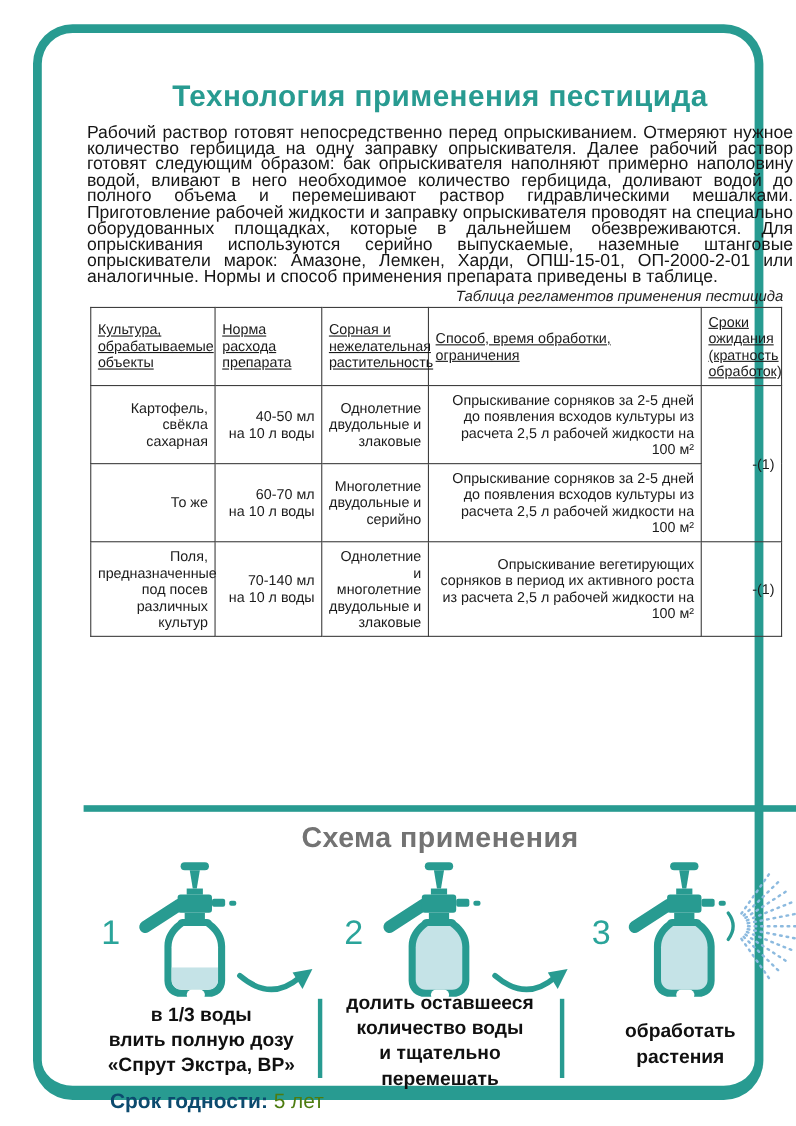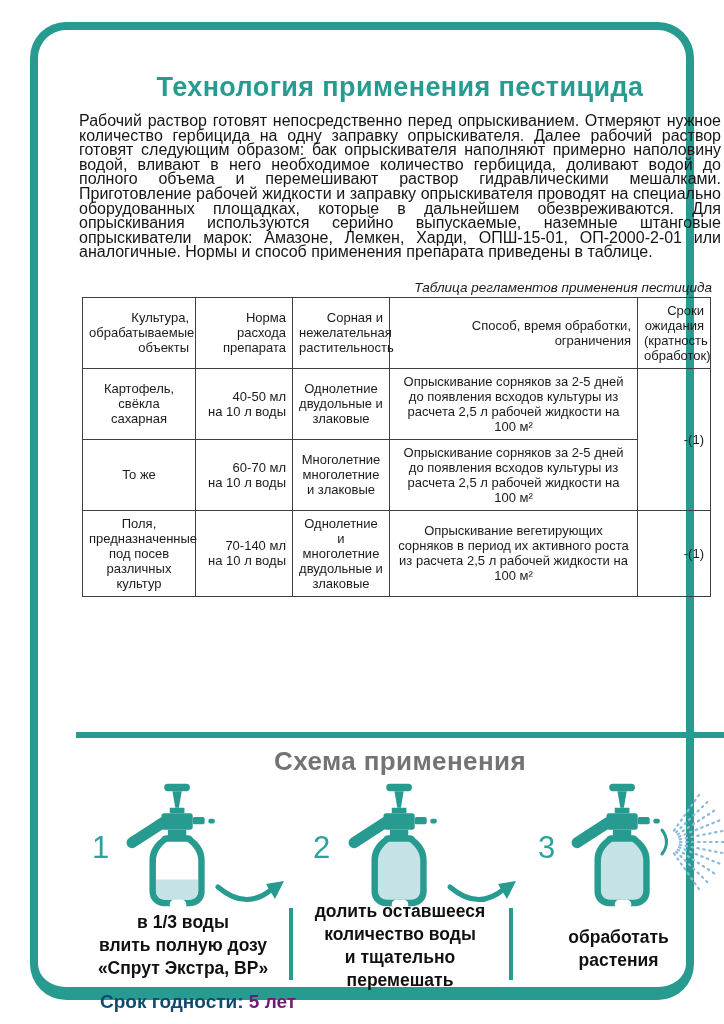--- a/index.html
+++ b/index.html
@@ -16,32 +16,32 @@
   
   .main-title{
     margin:12px 0 0 0;text-align:center;color:#289b91;font-weight:bold;
     font-size:27px;letter-spacing:.4px;
   }
   .intro{
     margin:11px 3px 0 3px;font-size:16px;line-height:14.6px;
     text-align:justify;color:#151515;
   }
   .tbl-caption{
-    margin:20px 12px 0 0;text-align:right;font-style:italic;font-size:13.5px;
+    margin:2px 12px 0 0;text-align:right;font-style:italic;font-size:13.5px;
   }
   table.reg{
     border-collapse:collapse;margin:2px 0 0 6px;table-layout:fixed;width:628px;
   }
   table.reg th, table.reg td{
     border:1px solid #3f3f3f;font-size:13px;line-height:15px;
     padding:5px 6px;vertical-align:middle;white-space:pre-line;
   }
-  table.reg th{font-weight:normal;text-align:right;height:58px;}
+  table.reg th{font-weight:normal;text-align:left;height:58px;text-decoration:underline;}
   td.c-center{text-align:right;}
-  td.c-left{text-align:center;}
+  td.c-left{text-align:right;}
   tr.r{height:58px;}
   tr.r3{height:70px;}
   .note{margin:10px 3px 0 6px;font-size:13.5px;}
   
   .schema{position:absolute;left:0;top:0;width:648px;height:957px;pointer-events:none;}
   .divider{position:absolute;left:0;top:672px;width:648px;height:6px;background:#289b91;}
   .schema-title{
     position:absolute;left:0;top:686px;width:648px;text-align:center;
     color:#737373;font-weight:bold;font-size:26px;letter-spacing:.4px;
   }
@@ -51,21 +51,21 @@
   .bottle{position:absolute;width:120px;height:138px;}
   .arrow{position:absolute;width:72px;height:40px;}
   .mist{position:absolute;width:75px;height:145px;}
   .step-label{
     position:absolute;text-align:center;font-weight:bold;font-size:17.5px;
     line-height:23px;color:#101010;white-space:pre-line;
   }
   .label-divider{position:absolute;width:4px;height:72px;background:#289b91;top:848px;}
   .shelf{position:absolute;left:24px;top:931px;font-size:19px;}
   .shelf .lab{color:#0c4a6e;font-weight:bold;}
-  .shelf .val{color:#701a75;font-weight:bold;text-align:center;}
+  .shelf .val{color:#4d7c0f;font-weight:normal;text-align:center;}
 </style>
 </head>
 <body>
 
 <div class="frame">
   <div class="inner">
 
     <h1 class="main-title">Технология применения пестицида</h1>
 
     <p class="intro">Рабочий раствор готовят непосредственно перед опрыскиванием. Отмеряют нужное количество гербицида на одну заправку опрыскивателя. Далее рабочий раствор готовят следующим образом: бак опрыскивателя наполняют примерно наполовину водой, вливают в него необходимое количество гербицида, доливают водой до полного объема и перемешивают раствор гидравлическими мешалками. Приготовление рабочей жидкости и заправку опрыскивателя проводят на специально оборудованных площадках, которые в дальнейшем обезвреживаются. Для опрыскивания используются серийно выпускаемые, наземные штанговые опрыскиватели марок: Амазоне, Лемкен, Харди, ОПШ-15-01, ОП-2000-2-01 или аналогичные. Нормы и способ применения препарата приведены в таблице.</p>
@@ -94,21 +94,21 @@
         <td class="c-center">40-50 мл
 на 10 л воды</td>
         <td class="c-left">Однолетние двудольные и злаковые</td>
         <td class="c-left">Опрыскивание сорняков за 2-5 дней до появления всходов культуры из расчета 2,5 л рабочей жидкости на 100 м²</td>
         <td class="c-center" rowspan="2">-(1)</td>
       </tr>
       <tr class="r">
         <td class="c-left">То же</td>
         <td class="c-center">60-70 мл
 на 10 л воды</td>
-        <td class="c-left">Многолетние многолетние и злаковые</td>
+        <td class="c-left">Многолетние двудольные и серийно</td>
         <td class="c-left">Опрыскивание сорняков за 2-5 дней до появления всходов культуры из расчета 2,5 л рабочей жидкости на 100 м²</td>
       </tr>
       <tr class="r3">
         <td class="c-left">Поля, предназначенные под посев различных культур</td>
         <td class="c-center">70-140 мл
 на 10 л воды</td>
         <td class="c-left">Однолетние и многолетние двудольные и злаковые</td>
         <td class="c-left">Опрыскивание вегетирующих сорняков в период их активного роста из расчета 2,5 л рабочей жидкости на 100 м²</td>
         <td class="c-center">-(1)</td>
       </tr>

